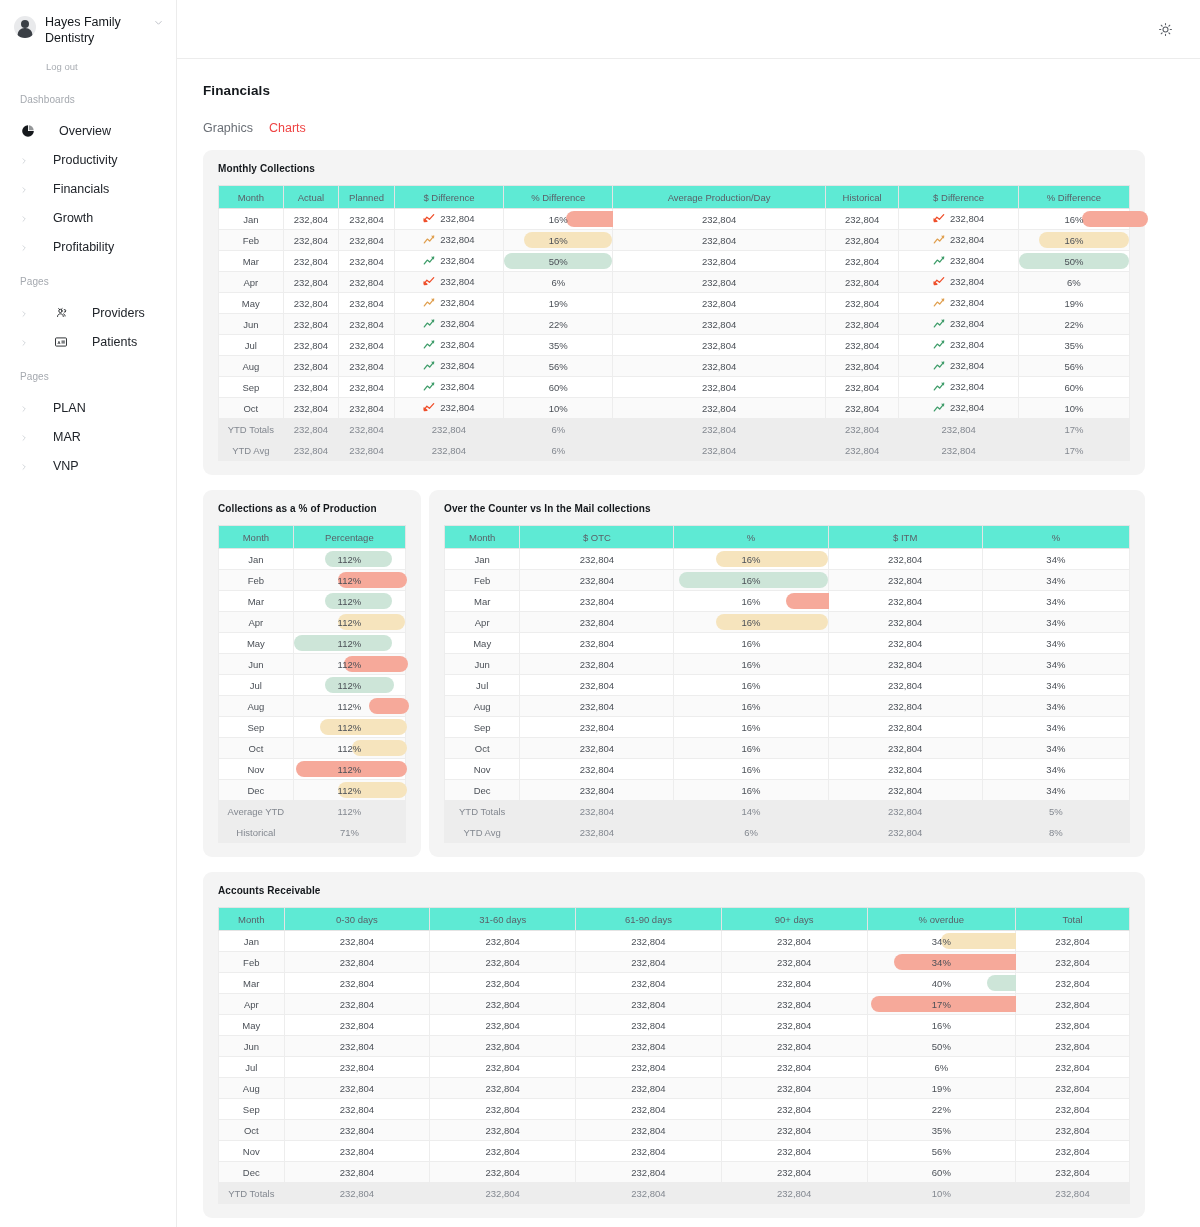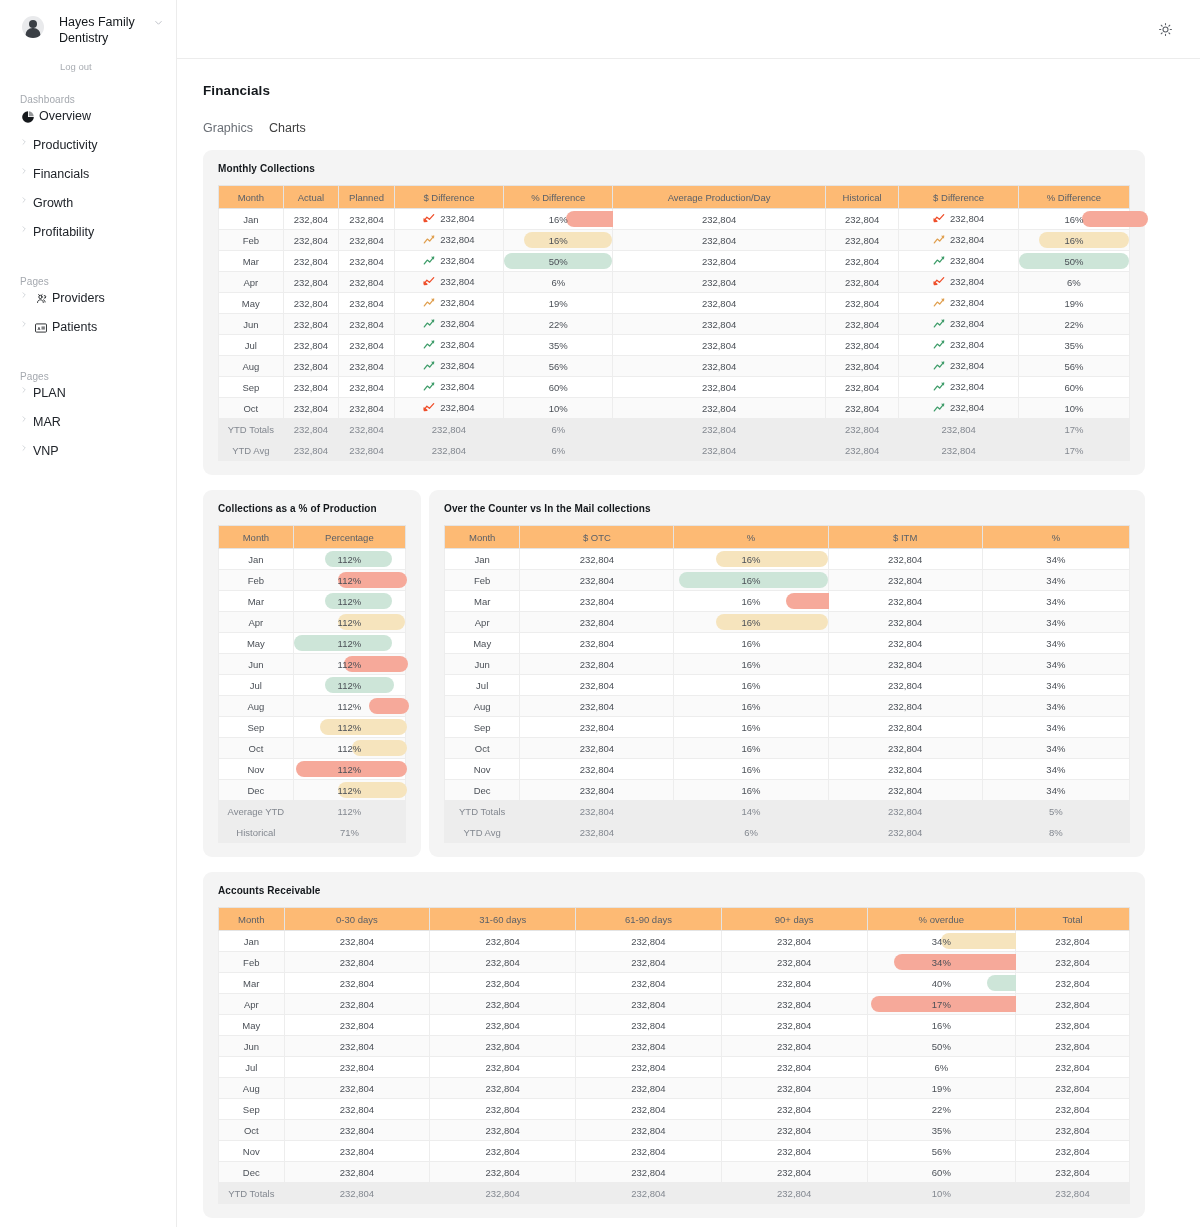--- a/index.html
+++ b/index.html
@@ -13,21 +13,21 @@
   .app { display: flex; width: 1200px; height: 1227px; }
 
   
   .sidebar {
     width: 177px; flex: 0 0 177px; height: 100%;
     background: #ffffff;
     border-right: 1px solid #ececec;
     padding: 14px 0 0 0;
     position: relative;
   }
-  .org-block { display: flex; align-items: flex-start; padding: 0 12px 0 22px; gap: 15px; }
+  .org-block { display: flex; align-items: flex-start; padding: 0 12px 0 14px; gap: 9px; }
   .avatar {
     width: 22px; height: 22px; flex: 0 0 22px; border-radius: 50%;
     background: #e9eaec; margin-top: 2px; position: relative; overflow: hidden;
   }
   .avatar::before {
     content: ""; position: absolute; left: 50%; top: 3.5px; width: 8px; height: 8px;
     transform: translateX(-50%); border-radius: 50%; background: #3a3f45;
   }
   .avatar::after {
     content: ""; position: absolute; left: 50%; top: 12px; width: 15px; height: 12px;
@@ -36,21 +36,21 @@
   .org-text { flex: 1; min-width: 0; }
   .org-name { font-size: 12.5px; line-height: 16px; font-weight: 400; color: #14181c; }
   .org-logout { font-size: 9.5px; color: #a9adb3; margin-top: 15px; padding-left: 1px; }
   .org-chevron { color: #b7bbc1; font-size: 10px; margin-top: 3px; line-height: 1; }
 
   .section-label {
     font-size: 10px; color: #a5a9af; padding: 0 0 0 20px;
     margin-top: 22px; margin-bottom: 4px; letter-spacing: 0.1px;
   }
   .nav-item {
-    display: flex; align-items: flex-start; gap: 4px;
+    display: flex; align-items: flex-end; gap: 24px;
     height: 29px; padding-left: 20px; padding-right: 10px;
     font-size: 12.5px; color: #20242a; cursor: pointer;
   }
   .nav-item.active { font-weight: 400; }
   .nav-caret { width: 9px; flex: 0 0 9px; color: #c1c5cb; font-size: 9px; line-height: 1; }
   .nav-icon { width: 15px; height: 15px; flex: 0 0 15px; display: flex; align-items: center; justify-content: center; }
   .nav-label { white-space: nowrap; }
 
   
   .main { flex: 1; min-width: 0; height: 100%; display: flex; flex-direction: column; background: #fff; }
@@ -59,33 +59,33 @@
     display: flex; align-items: center; justify-content: flex-end; padding-right: 22px;
   }
   .theme-btn {
     width: 26px; height: 26px; display: flex; align-items: center; justify-content: center;
     cursor: pointer; color: #5c6067;
   }
   .content { flex: 1; overflow: hidden; padding: 24px 55px 0 26px; }
   .page-title { font-size: 13.5px; font-weight: 700; color: #14181c; letter-spacing: .1px; }
   .tabs { display: flex; gap: 16px; margin-top: 23px; }
   .tab { font-size: 12.5px; color: #6a6f76; cursor: pointer; }
-  .tab.active { color: #404040; }
+  .tab.active { color: #ef4444; }
 
   
   .card {
     background: #f4f4f4; border-radius: 9px; padding: 13px 15px 14px 15px;
     margin-top: 15px;
   }
   .card-title { font-size: 10px; font-weight: 700; color: #14181c; margin-bottom: 11px; letter-spacing: .1px; }
   .row-cards { display: flex; gap: 8px; align-items: flex-start; }
 
   table.grid { width: 100%; border-collapse: collapse; table-layout: fixed; background: #fff; }
   table.grid th {
-    background: #fdba74; color: #5a6068; font-weight: 400; font-size: 9.5px;
+    background: #5eead4; color: #5a6068; font-weight: 400; font-size: 9.5px;
     height: 23px; border: 1px solid #e4e4e4; text-align: center; padding: 0 4px;
     white-space: nowrap;
   }
   table.grid td {
     height: 21px; border: 1px solid #ededed; font-size: 9.5px; color: #4b5057;
     text-align: center; padding: 0 5px; position: relative; background: #fff;
     white-space: nowrap;
   }
   table.grid tbody tr:nth-child(even) td { background: #fafafa; }
   table.grid td.month { color: #4b5057; }

